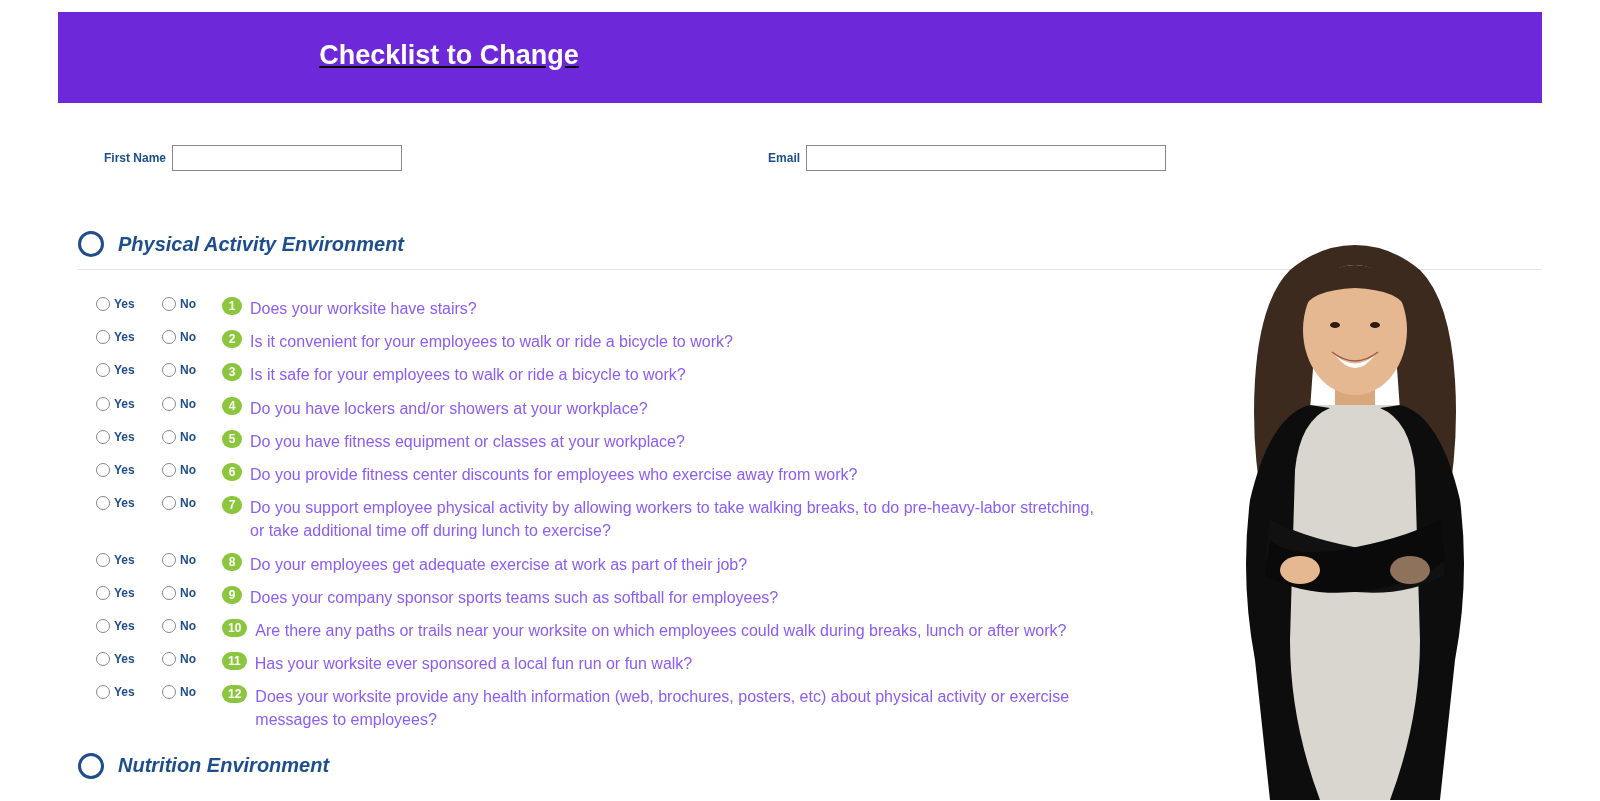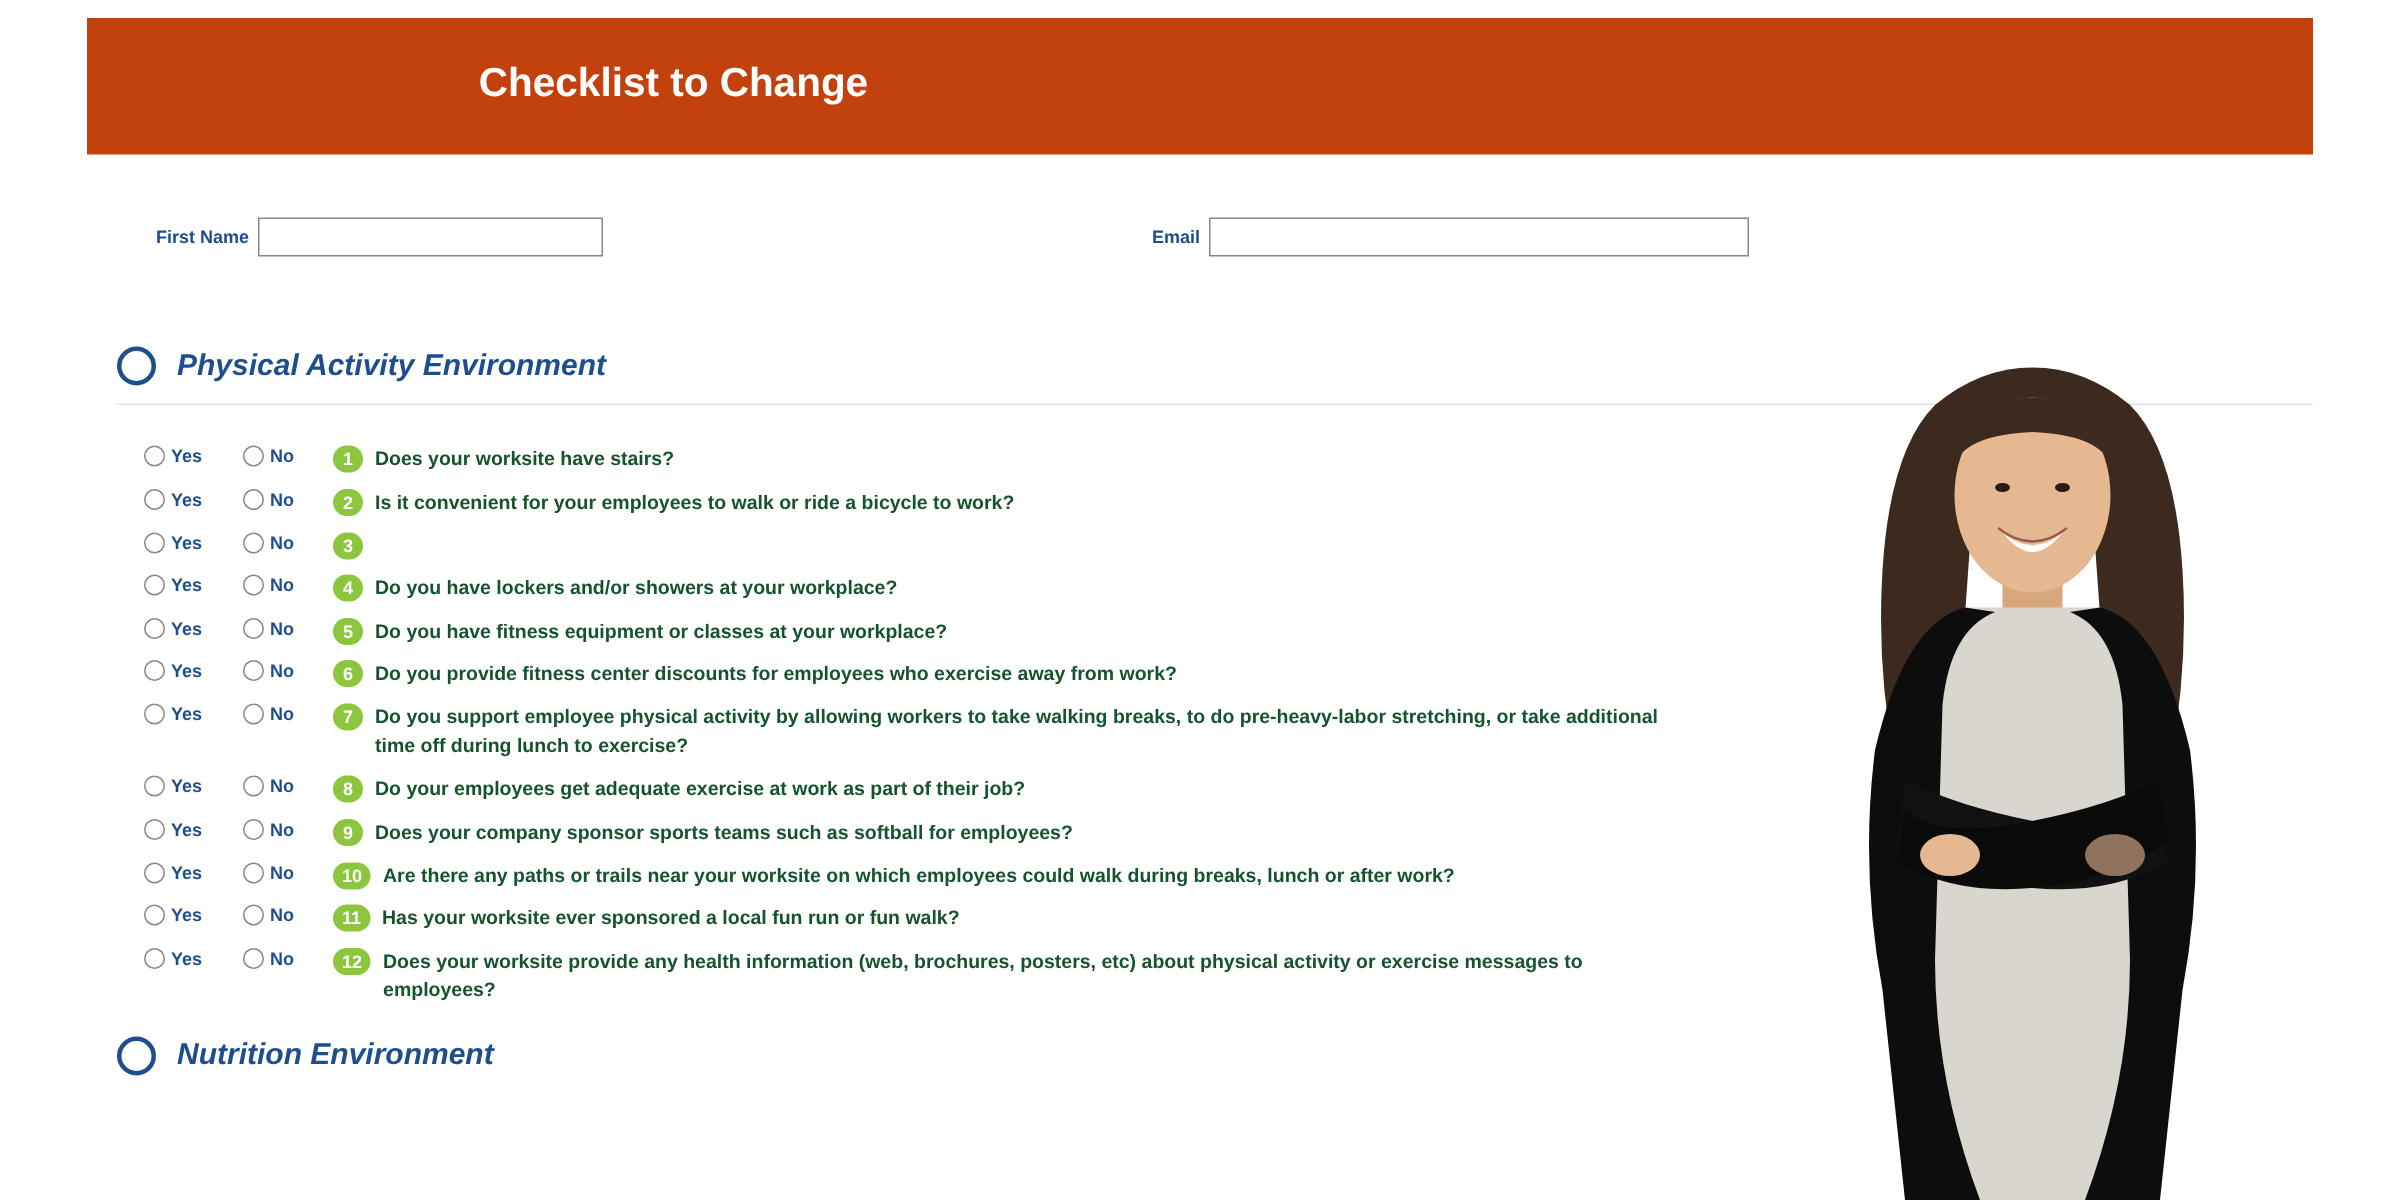--- a/index.html
+++ b/index.html
@@ -5,25 +5,26 @@
     * { box-sizing: border-box; margin: 0; padding: 0; }
     body {
       font-family: Verdana, Geneva, sans-serif;
       background: #ffffff;
       width: 1600px;
       height: 801px;
       overflow: hidden;
       position: relative;
     }
     .header-banner {
-      background: #c2410c;
+      background: #6d28d9;
       margin: 12px 58px 0 58px;
       padding: 28px 40px 32px 40px;
       display: flex;
       align-items: center;
+      text-decoration: underline;
     }
     .header-left {
       flex: 0 0 50%;
       text-align: center;
     }
     .header-title {
       color: #ffffff;
       font-size: 27px;
       font-weight: bold;
     }
@@ -133,24 +134,24 @@
       height: 18px;
       display: inline-flex;
       align-items: center;
       justify-content: center;
       padding: 0 6px;
       flex-shrink: 0;
       margin-right: 8px;
       margin-top: 0px;
     }
     .question-text {
-      color: #14532d;
-      font-size: 13px;
+      color: #8b5cf6;
+      font-size: 16px;
       line-height: 1.45;
-      font-weight: 700;
+      font-weight: 400;
       flex: 1;
     }
     .section-header.second {
       margin-top: 16px;
       border-bottom: none;
       padding-bottom: 0;
     }
     .person-image {
       position: absolute;
       right: 60px;
@@ -221,20 +222,21 @@
           <label class="radio-item">
             <span class="radio-circle"></span>
             <span class="radio-label">Yes</span>
           </label>
           <label class="radio-item">
             <span class="radio-circle"></span>
             <span class="radio-label">No</span>
           </label>
         </div>
         <span class="num-badge">3</span>
+        <span class="question-text">Is it safe for your employees to walk or ride a bicycle to work?</span>
       </div>
       <div class="question-row">
         <div class="radio-group">
           <label class="radio-item">
             <span class="radio-circle"></span>
             <span class="radio-label">Yes</span>
           </label>
           <label class="radio-item">
             <span class="radio-circle"></span>
             <span class="radio-label">No</span>

